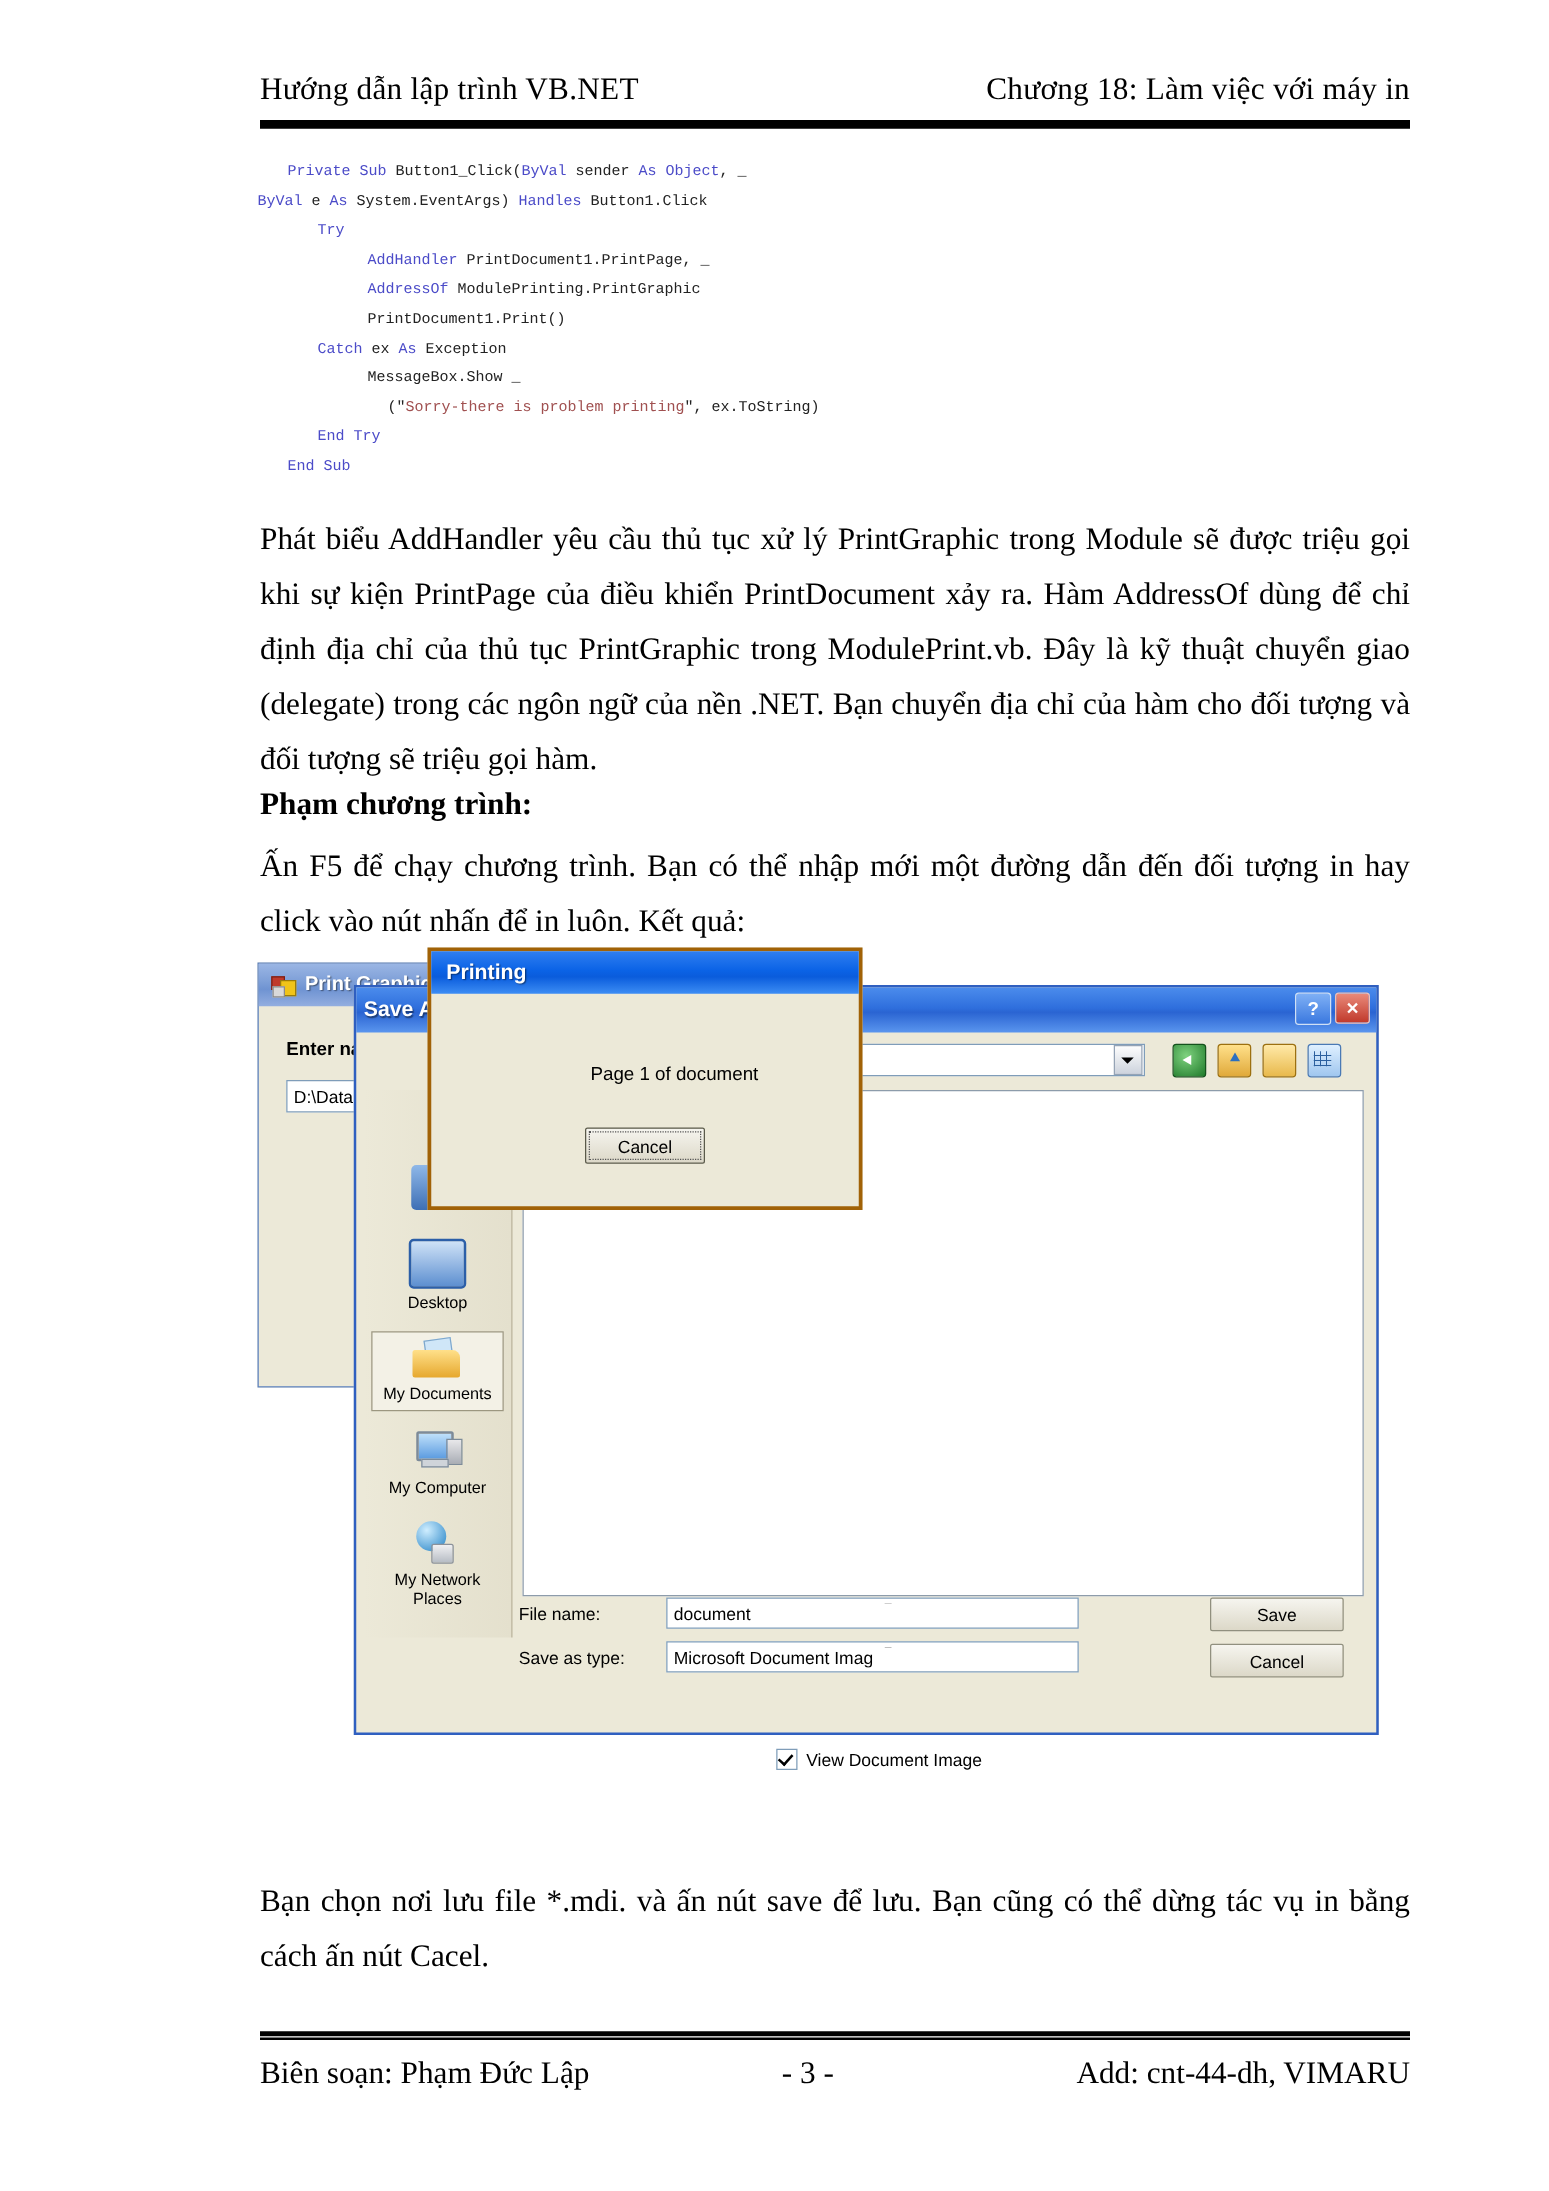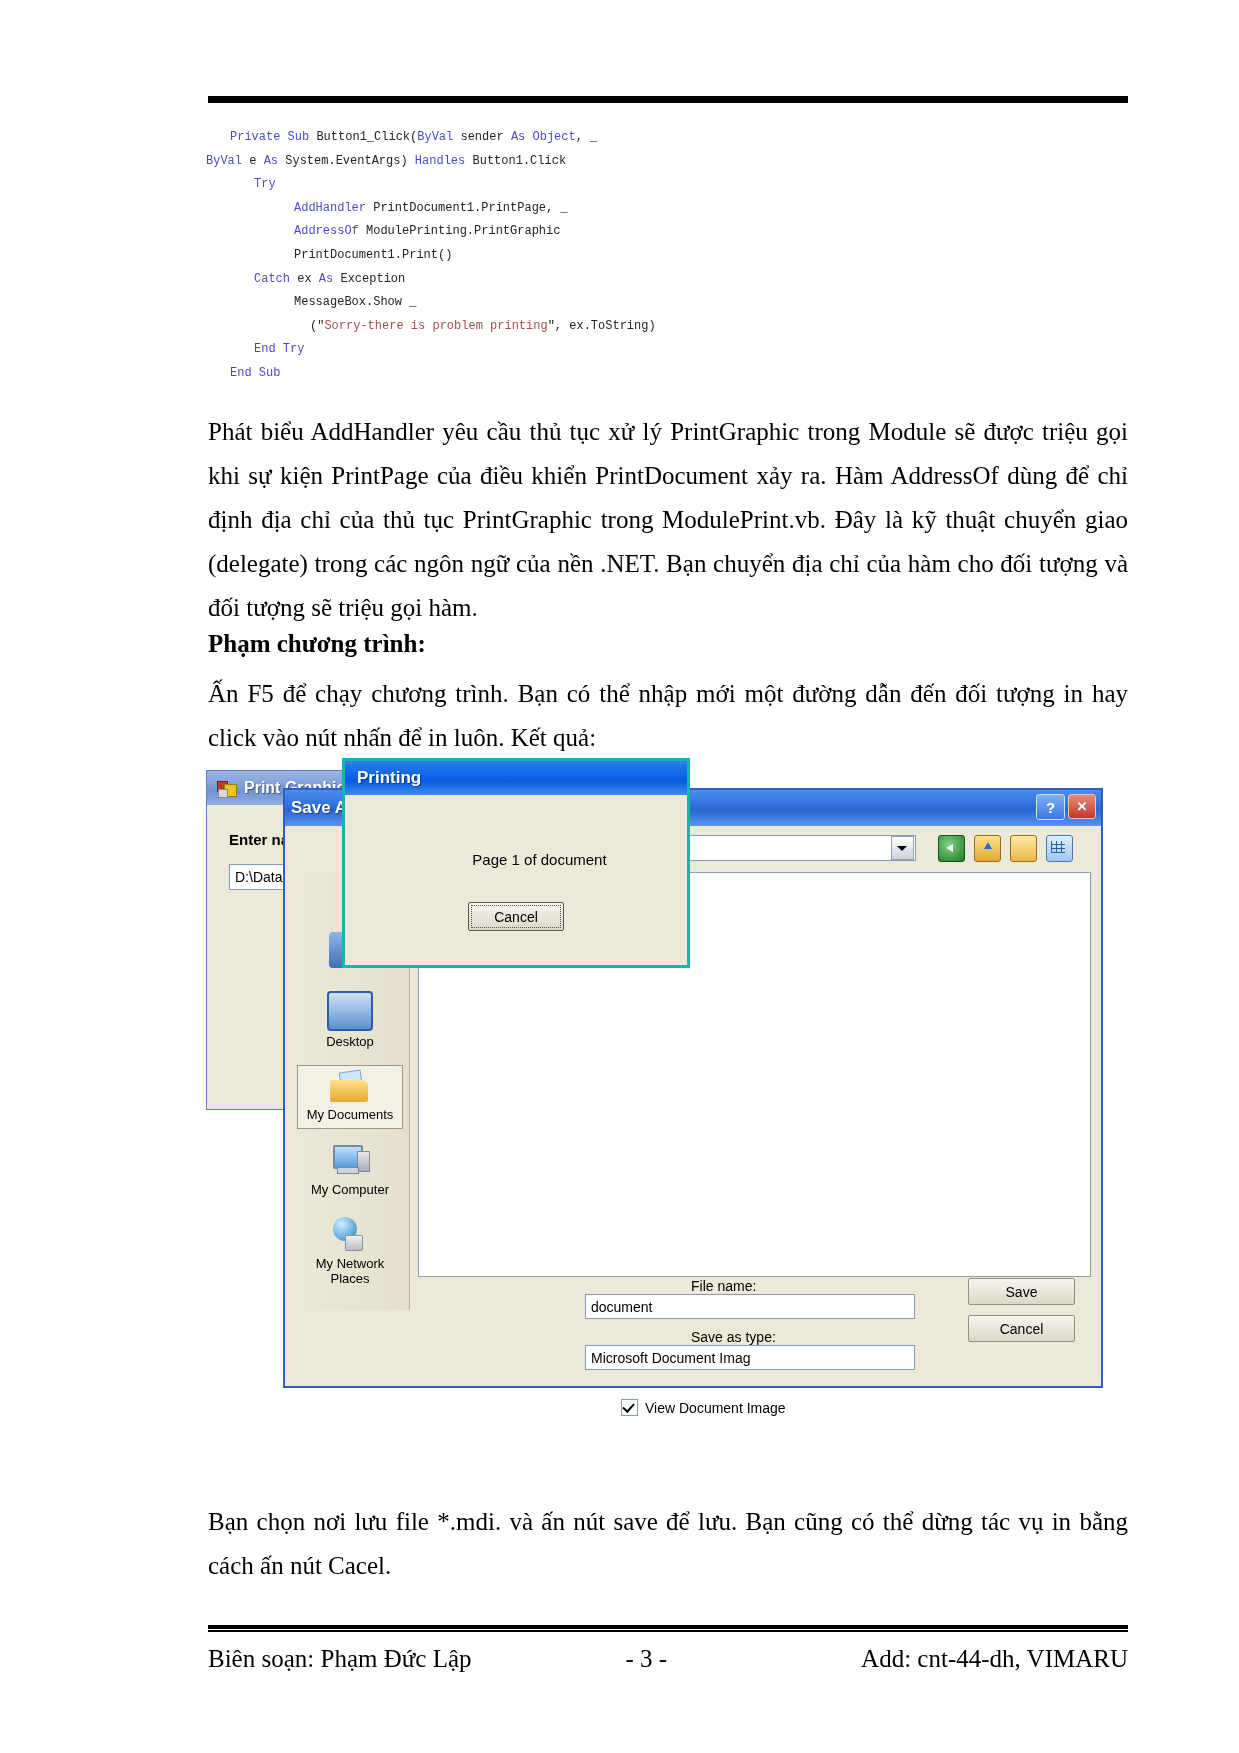--- a/index.html
+++ b/index.html
@@ -173,21 +173,21 @@
   .ico-net .plug{position:absolute;left:16px;top:18px;width:16px;height:14px;background:linear-gradient(180deg,#f0f0f2,#b6bcc4);border:1px solid #8b919a;border-radius:2px;}
 
   .filelist{
     flex:1;margin:2px 10px 0 8px;background:#fff;border:1px solid #8d9cab;
     height:405px;box-sizing:border-box;
   }
   .fields{
     position:absolute;left:130px;top:488px;width:670px;
     font-family:"Liberation Sans",sans-serif;font-size:14px;
   }
-  .frow{display:flex;align-items:center;margin-bottom:10px;flex-direction:column;}
+  .frow{display:flex;align-items:center;margin-bottom:10px;}
   .flab{width:118px;}
   .fcombo{
     width:330px;height:25px;background:#fff;border:1px solid #7f9db9;
     display:flex;align-items:center;box-sizing:border-box;
   }
   .fcombo span{flex:1;padding-left:5px;font-size:14px;white-space:nowrap;overflow:hidden;}
   .btncol{position:absolute;right:12px;top:0px;width:105px;}
   .xbtn{
     width:105px;height:25px;margin-bottom:10px;
     background:linear-gradient(180deg,#f6f5ef,#dcd8c8);
@@ -204,21 +204,21 @@
     position:relative;
   }
   .chk:after{
     content:"";position:absolute;left:3px;top:1px;width:5px;height:9px;
     border:solid #000;border-width:0 2px 2px 0;transform:rotate(42deg);
   }
 
   
   .win-print{
     position:absolute;left:136px;top:-12px;width:348px;height:210px;
-    border:3px solid #14b8a6;background:#ece9d8;box-sizing:border-box;
+    border:3px solid #a16207;background:#ece9d8;box-sizing:border-box;
   }
   .tb-print{
     height:34px;
     background:linear-gradient(180deg,#2f7ef0 0%,#0b63e6 45%,#0a5cdc 60%,#3d8df4 100%);
     display:flex;align-items:center;padding-left:12px;
   }
   .tb-print .tb-title{font-size:17px;}
   .pr-msg{
     text-align:center;margin-top:56px;
     font-family:"Liberation Sans",sans-serif;font-size:15px;color:#000;margin-left:47px;
@@ -231,20 +231,24 @@
     font-family:"Liberation Sans",sans-serif;font-size:14px;
     display:flex;align-items:center;justify-content:center;
   }
   .hidden-txt{visibility:hidden;}
 </style>
 </head>
 <body>
 
 <div class="page">
 
+  <div class="hdr">
+    <span>Hướng dẫn lập trình VB.NET</span>
+    <span>Chương 18: Làm việc với máy in</span>
+  </div>
   <div class="hdr-rule"></div>
 
   <div class="code"><span style="padding-left:24px"></span><span class="kw">Private Sub </span><span>Button1_Click(</span><span class="kw">ByVal</span><span> sender </span><span class="kw">As Object</span><span>, _</span>
 <span class="kw">ByVal</span><span> e </span><span class="kw">As</span><span> System.EventArgs) </span><span class="kw">Handles</span><span> Button1.Click</span>
 <span style="padding-left:48px"></span><span class="kw">Try</span>
 <span style="padding-left:88px"></span><span class="kw">AddHandler</span><span> PrintDocument1.PrintPage, _</span>
 <span style="padding-left:88px"></span><span class="kw">AddressOf</span><span> ModulePrinting.PrintGraphic</span>
 <span style="padding-left:88px"></span><span>PrintDocument1.Print()</span>
 <span style="padding-left:48px"></span><span class="kw">Catch</span><span> ex </span><span class="kw">As</span><span> Exception</span>
 <span style="padding-left:88px"></span><span>MessageBox.Show _</span>

